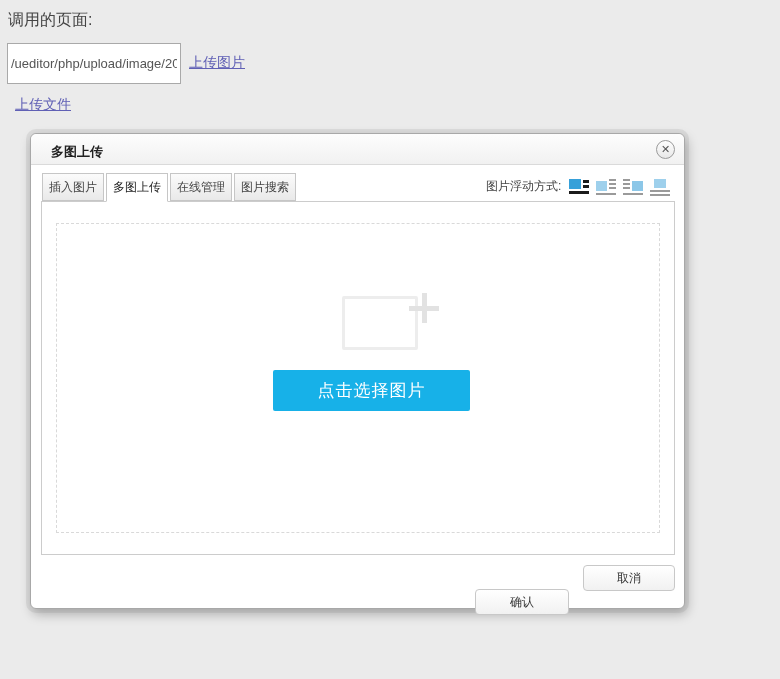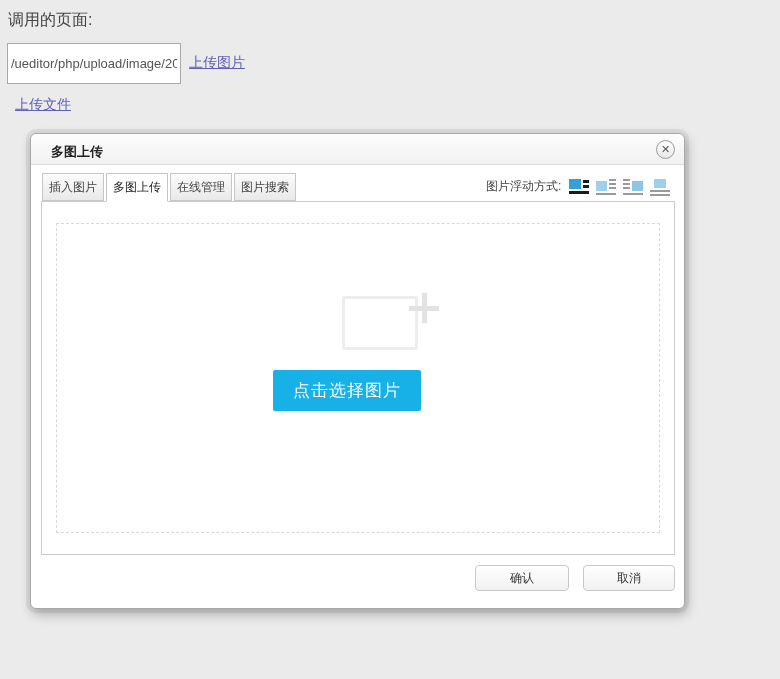--- a/index.html
+++ b/index.html
@@ -129,35 +129,35 @@
   .ghost-icon {
     position:absolute; left:285px; top:72px;
     width:76px; height:54px;
     border:3px solid #ededed; border-radius:2px;
   }
   .ghost-plus-h, .ghost-plus-v { position:absolute; background:#e2e2e2; }
   .ghost-plus-h { left:352px; top:82px; width:30px; height:5px; }
   .ghost-plus-v { left:365px; top:69px; width:5px;  height:30px; }
   .select-btn {
     position:absolute; left:216px; top:146px;
-    width:148px; height:41px;
+    width:197px; height:41px;
     background:#17b1e8; border:none; border-radius:2px;
     color:#fff; font-size:17px; letter-spacing:1px;
     font-family:Liberation Mono, monospace;
     cursor:pointer;
   }
   
   .footer-btn {
     position:absolute; top:431px; height:26px;
     border:1px solid #c8c8c8; border-radius:4px;
     background:linear-gradient(#ffffff,#f1f1f1);
     font-size:12px; color:#333; cursor:pointer;
     font-family:"Liberation Sans","DejaVu Sans",sans-serif;
   }
-  .confirm-btn { left:444px; width:94px; }
+  .confirm-btn { left:444px; width:94px;margin-top:24px; }
   .cancel-btn  { left:552px; width:92px; }
 </style>
 </head>
 <body>
 
 <div class="page-heading">调用的页面:</div>
 
 <div class="page-row row-1">
   <input class="path-input" type="text" readonly="" value="/ueditor/php/upload/image/20" style="">
   <a class="upload-link">上传图片</a>

